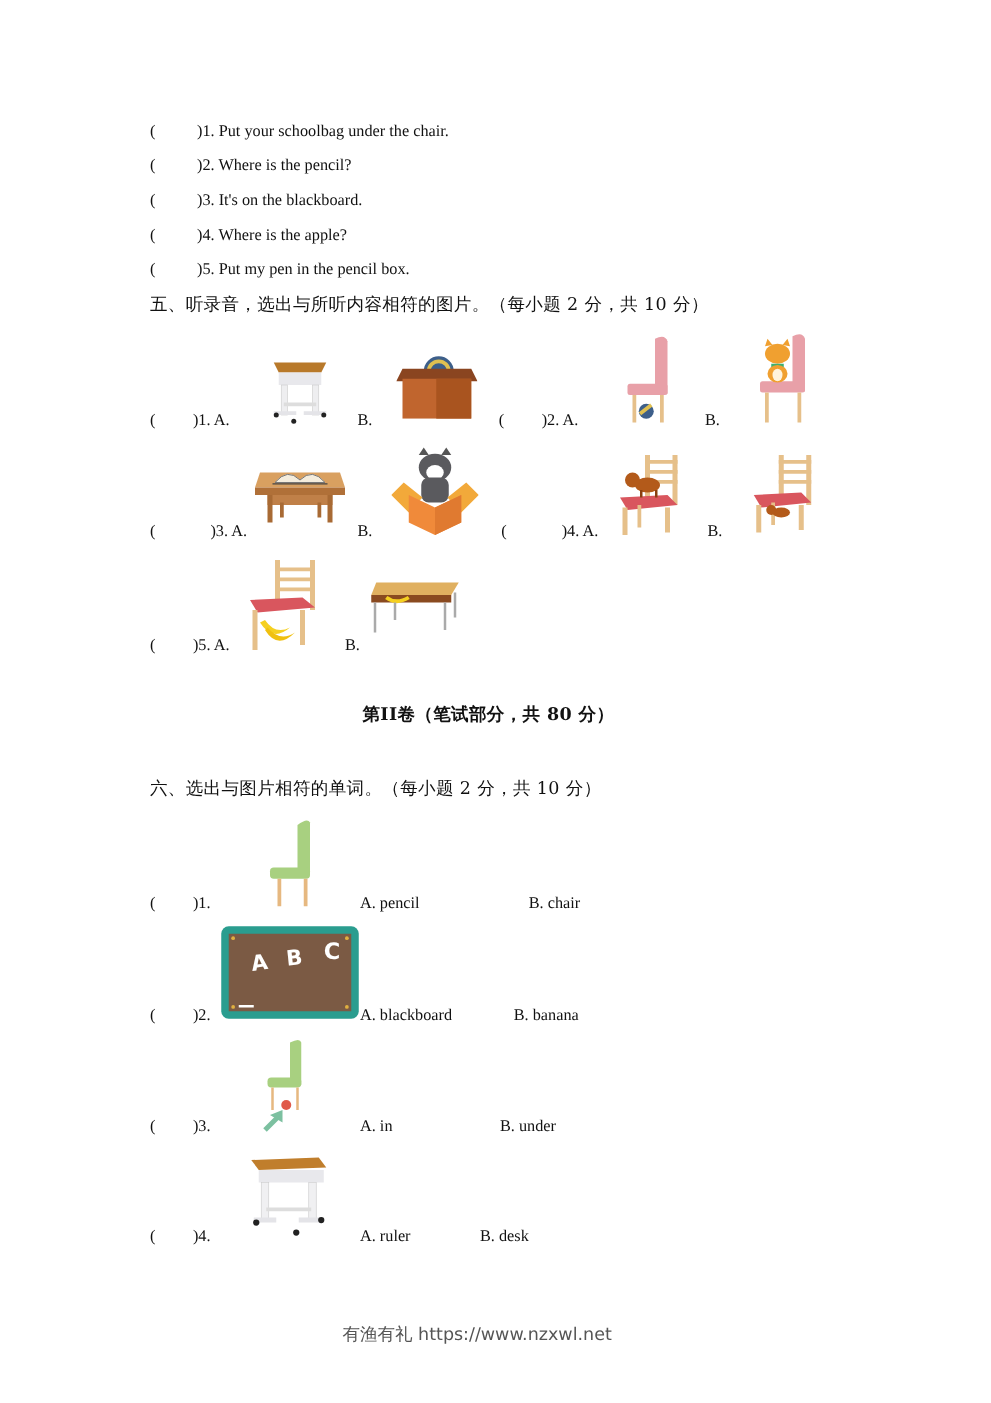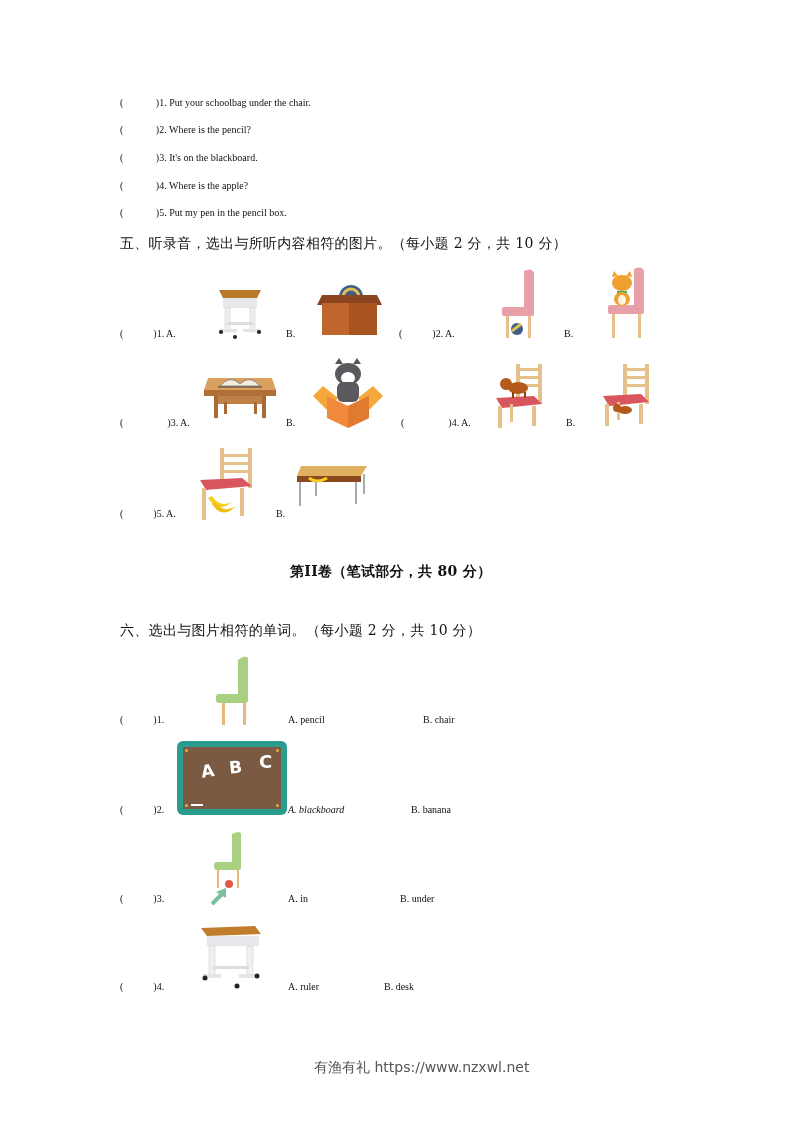--- a/index.html
+++ b/index.html
@@ -1,19 +1,19 @@
 <!DOCTYPE html>
 <html><head>
   <meta charset="utf-8">
   <style>
     html, body { margin: 0; padding: 0; background: #ffffff; }
     body { width: 793px; height: 1122px; position: relative; overflow: hidden;
            font-family: "Liberation Serif", "DejaVu Serif", serif; color: #111; }
     .abs { position: absolute; }
-    .line { font-size: 10px; white-space: nowrap; }
+    .line { font-size: 13px; white-space: nowrap; }
     .cn { font-family: "DejaVu Serif", "Liberation Serif", serif; font-size: 14px; letter-spacing: 0.3px; }
     .bold { font-weight: bold; }
     .pic { position: absolute; }
     .footer { font-family: "DejaVu Sans", "Liberation Sans", sans-serif; font-size: 14px; color: #555; }
   </style>
 </head>
 <body>
 
 <div>
   <div class="abs line" style="left:120px;top:97px;">
@@ -204,21 +204,21 @@
     <span style="position:absolute;left:18px;top:14px;color:#fff;font:bold 17px 'DejaVu Sans',sans-serif;transform:rotate(-8deg);">A</span>
     <span style="position:absolute;left:46px;top:10px;color:#fff;font:bold 17px 'DejaVu Sans',sans-serif;transform:rotate(-6deg);">B</span>
     <span style="position:absolute;left:76px;top:4px;color:#fff;font:bold 18px 'DejaVu Sans',sans-serif;">C</span>
     <div style="position:absolute;left:8px;bottom:3px;width:12px;height:2px;background:#fff;"></div>
     <div style="position:absolute;left:2px;top:2px;width:3px;height:3px;background:#e0b040;border-radius:50%;"></div>
     <div style="position:absolute;right:2px;top:2px;width:3px;height:3px;background:#e0b040;border-radius:50%;"></div>
     <div style="position:absolute;left:2px;bottom:2px;width:3px;height:3px;background:#e0b040;border-radius:50%;"></div>
     <div style="position:absolute;right:2px;bottom:2px;width:3px;height:3px;background:#e0b040;border-radius:50%;"></div>
   </div>
 </div>
-<div class="abs line" style="left:288px;top:804px;font-style:italic;">A. blackboard</div>
+<div class="abs line" style="left:288px;top:804px;">A. blackboard</div>
 <div class="abs line" style="left:411px;top:804px;">B. banana</div>
 
 <div class="abs line" style="left:120px;top:893px;">
   <span>(</span><span style="margin-left:30px">)3.</span>
 </div>
 <svg class="pic" style="left:208px;top:830px;" width="40" height="78">
   <path d="M24,4 Q32,0 33,4 L33,38 L24,38 Z" fill="#a8d080"></path>
   <rect x="6" y="32" width="27" height="8" rx="3" fill="#a8d080"></rect>
   <rect x="9" y="40" width="2" height="18" fill="#e6b880"></rect>
   <rect x="29" y="40" width="2" height="18" fill="#e6b880"></rect>
@@ -240,13 +240,13 @@
   <rect x="14" y="44" width="36" height="3" fill="#ddd"></rect>
   <rect x="4" y="52" width="18" height="4" fill="#e4e4e8"></rect>
   <rect x="40" y="52" width="20" height="4" fill="#e4e4e8"></rect>
   <circle cx="6" cy="56" r="2.5" fill="#222"></circle>
   <circle cx="38" cy="64" r="2.5" fill="#222"></circle>
   <circle cx="58" cy="54" r="2.5" fill="#222"></circle>
 </svg>
 <div class="abs line" style="left:288px;top:981px;">A. ruler</div>
 <div class="abs line" style="left:384px;top:981px;">B. desk</div>
 
-<div class="abs footer" style="left:274px;top:1059px;margin-left:40px;">有渔有礼 https://www.nzxwl.net</div>
+<div class="abs footer" style="left:274px;top:1059px;">有渔有礼 https://www.nzxwl.net</div>
 
 </body></html>

